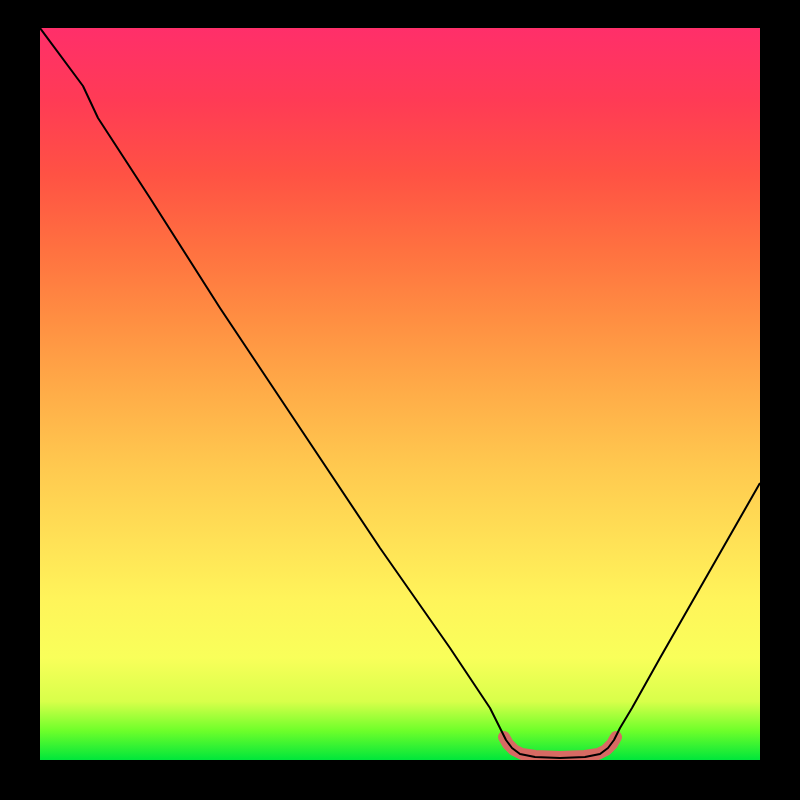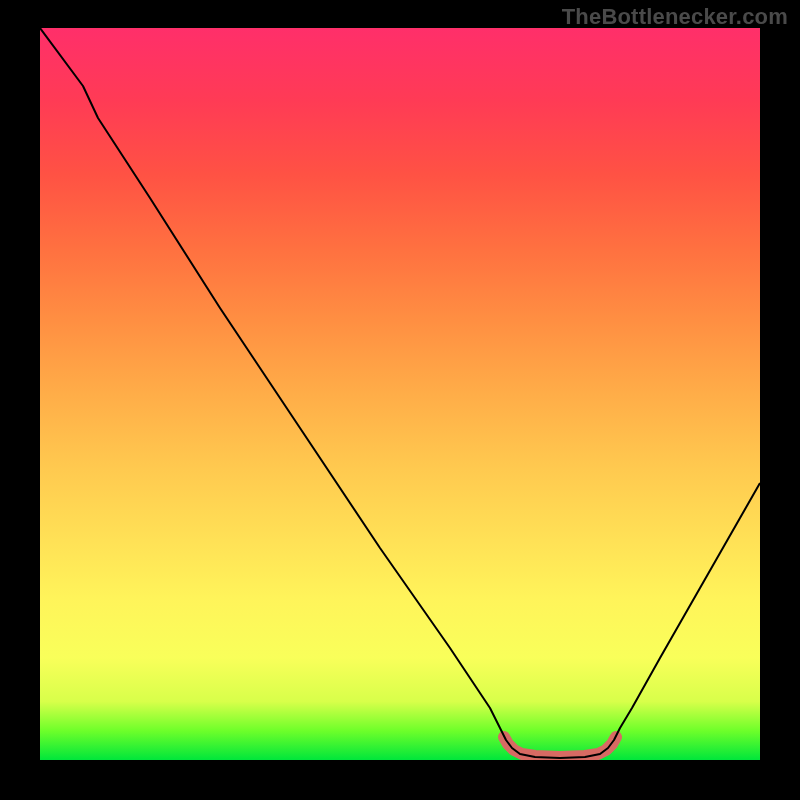--- a/index.html
+++ b/index.html
@@ -64,21 +64,20 @@
     left: 0;
     top: 0;
     width: 720px;
     height: 732px;
   }
 </style>
 </head>
 <body>
 
 <div class="frame">
-  <div class="watermark">TheBottlenecker.com</div>
 
   <div class="plot-area">
     <div class="gradient"></div>
     <svg class="curves" viewBox="0 0 720 732" preserveAspectRatio="none">
       <path id="path-highlight" fill="none" stroke="#d76a63" stroke-width="12" stroke-linecap="round" stroke-linejoin="round" d="M 464 709 L 468 716 L 474 722 L 482 726 L 495 728 L 520 729 L 545 728 L 558 726 L 566 722 L 572 716 L 576 709"></path>
       <path id="path-main" fill="none" stroke="#000000" stroke-width="2" stroke-linejoin="round" d="M 0 0 L 43 58 L 58 90 L 110 170 L 180 280 L 260 400 L 340 520 L 410 620 L 450 680 L 460 700 L 466 712 L 472 720 L 480 726 L 495 729 L 520 730 L 545 729 L 560 726 L 568 720 L 574 712 L 580 700 L 592 680 L 620 630 L 660 560 L 700 490 L 720 455"></path>
     </svg>
   </div>
 </div>
 

